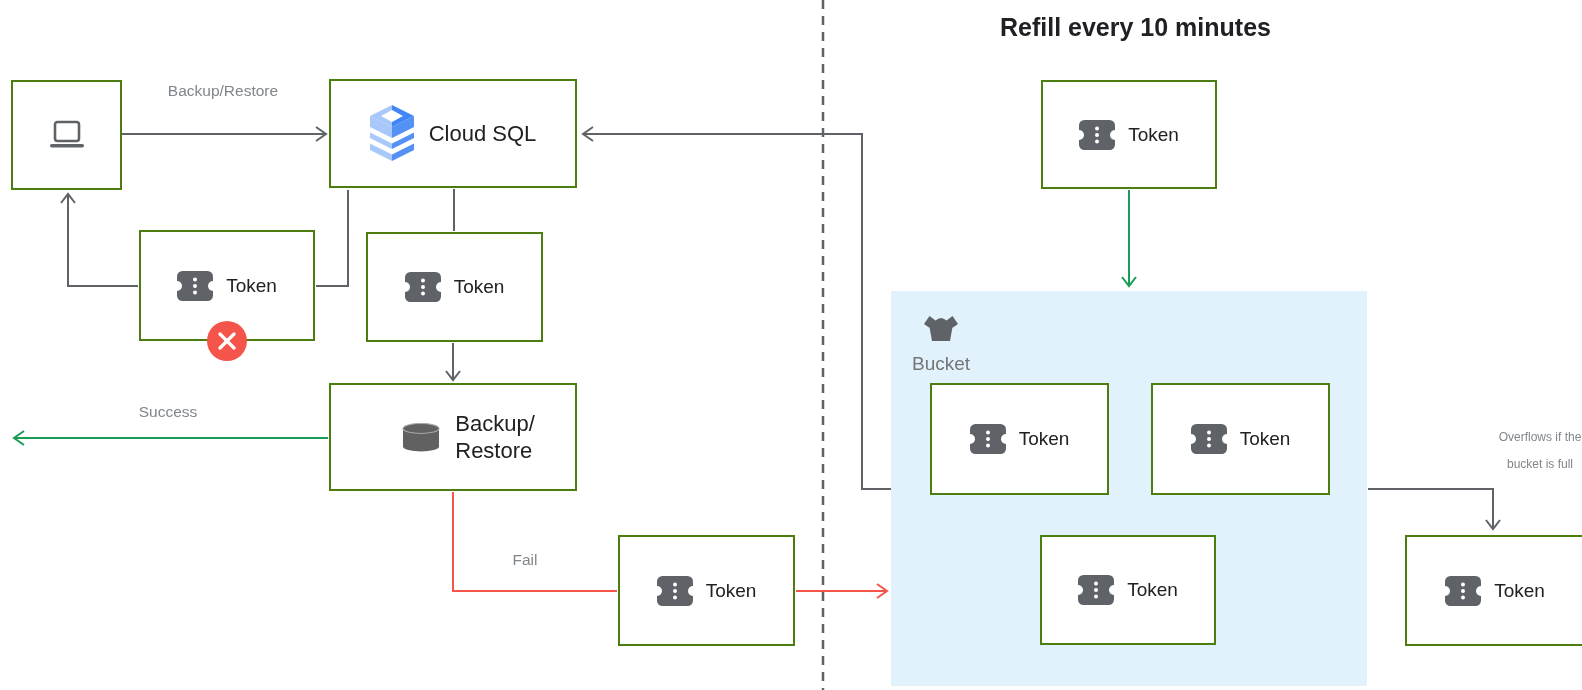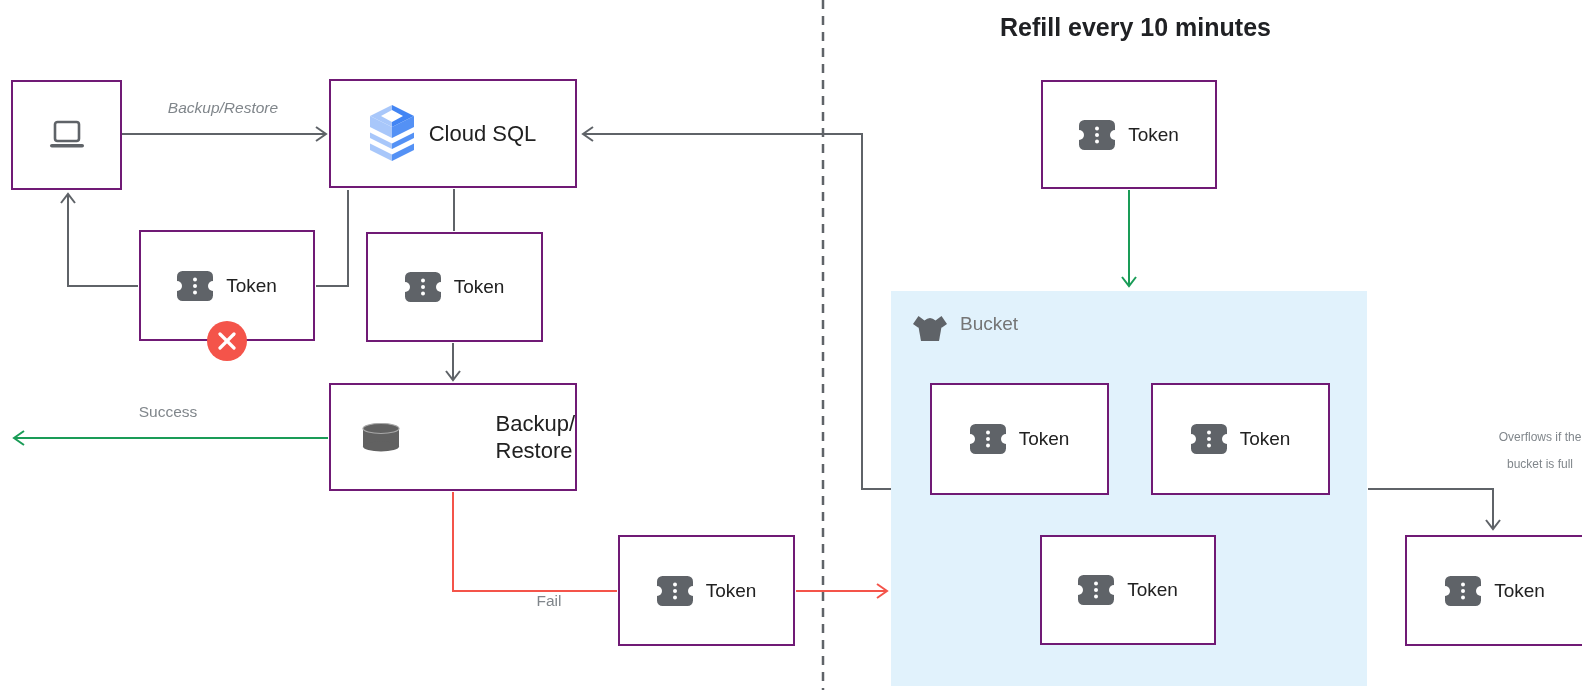--- a/index.html
+++ b/index.html
@@ -7,25 +7,25 @@
     width:1582px;height:690px;position:relative;overflow:hidden;
     background:#ffffff;
     font-family:"Liberation Sans", sans-serif;
   }
   #connectors{position:absolute;left:0;top:0;z-index:1;}
   .bucket-area{
     position:absolute;left:891px;top:291px;width:476px;height:395px;
     background:#e1f2fc;z-index:0;
   }
   .bucket-head{
-    position:absolute;left:21px;top:22px;display:flex;gap:12px;
-    color:#757575;font-size:19px;
+    position:absolute;left:21px;top:22px;display:flex;align-items:center;gap:12px;
+    color:#757575;font-size:19px;flex-direction:column;
   }
   .box{
-    position:absolute;background:#ffffff;border:2px solid #701a75;
+    position:absolute;background:#ffffff;border:2px solid #4d7c0f;
     box-sizing:border-box;z-index:2;
     display:flex;align-items:center;justify-content:center;gap:13px;
   }
   .box .lbl{color:#212121;font-size:19px;}
   .big-lbl{color:#212121;font-size:22px;}
   .two-line{white-space:pre-line;line-height:27px;}
   .edge-label{
     position:absolute;color:#80868b;font-size:15.5px;text-align:center;z-index:2;
   }
   .edge-label.left-align{text-align:center;font-size:12px;white-space:pre-line;line-height:27px;margin-left:44px;}
@@ -160,21 +160,21 @@
       <circle cx="0" cy="15" r="5" fill="#ffffff"></circle>
         <circle cx="36" cy="15" r="5" fill="#ffffff"></circle>
       <circle cx="18" cy="8.5" r="2" fill="#ffffff"></circle>
         <circle cx="18" cy="15" r="2" fill="#ffffff"></circle>
         <circle cx="18" cy="21.5" r="2" fill="#ffffff"></circle>
     </svg>
   </span>
   <span class="lbl">Token</span>
 </div>
 
-<div class="box" style="left:329px;top:383px;width:248px;height:108px;gap:15px;justify-content:space-between;padding-left:31px;">
+<div class="box" style="left:329px;top:383px;width:248px;height:108px;gap:15px;justify-content:center;padding-left:31px;">
   <span>
     <svg width="38" height="29" viewBox="0 0 38 29">
       <rect x="1" y="5.5" width="36" height="18" fill="#616161"></rect>
       <ellipse cx="19" cy="23.5" rx="18" ry="5" fill="#616161"></ellipse>
       <ellipse cx="19" cy="5.5" rx="18" ry="5" fill="#616161" stroke="#a8a8a8" stroke-width="1.2"></ellipse>
     </svg>
   </span>
   <span class="big-lbl two-line">Backup/
 Restore</span>
 </div>
@@ -257,17 +257,17 @@
         <circle cx="36" cy="15" r="5" fill="#ffffff"></circle>
       <circle cx="18" cy="8.5" r="2" fill="#ffffff"></circle>
         <circle cx="18" cy="15" r="2" fill="#ffffff"></circle>
         <circle cx="18" cy="21.5" r="2" fill="#ffffff"></circle>
     </svg>
   </span>
   <span class="lbl">Token</span>
 </div>
 
 <div class="diagram-title">Refill every 10 minutes</div>
-<div class="edge-label" style="left:133px;top:99px;width:180px;font-style:italic;">Backup/Restore</div>
+<div class="edge-label" style="left:133px;top:82px;width:180px;">Backup/Restore</div>
 <div class="edge-label" style="left:88px;top:403px;width:160px;">Success</div>
-<div class="edge-label" style="left:509px;top:551px;width:80px;margin-top:41px;">Fail</div>
+<div class="edge-label" style="left:485px;top:551px;width:80px;">Fail</div>
 <div class="edge-label left-align" style="left:1410px;top:424px;width:172px;">Overflows if the
 bucket is full</div>
 
 </body></html>

